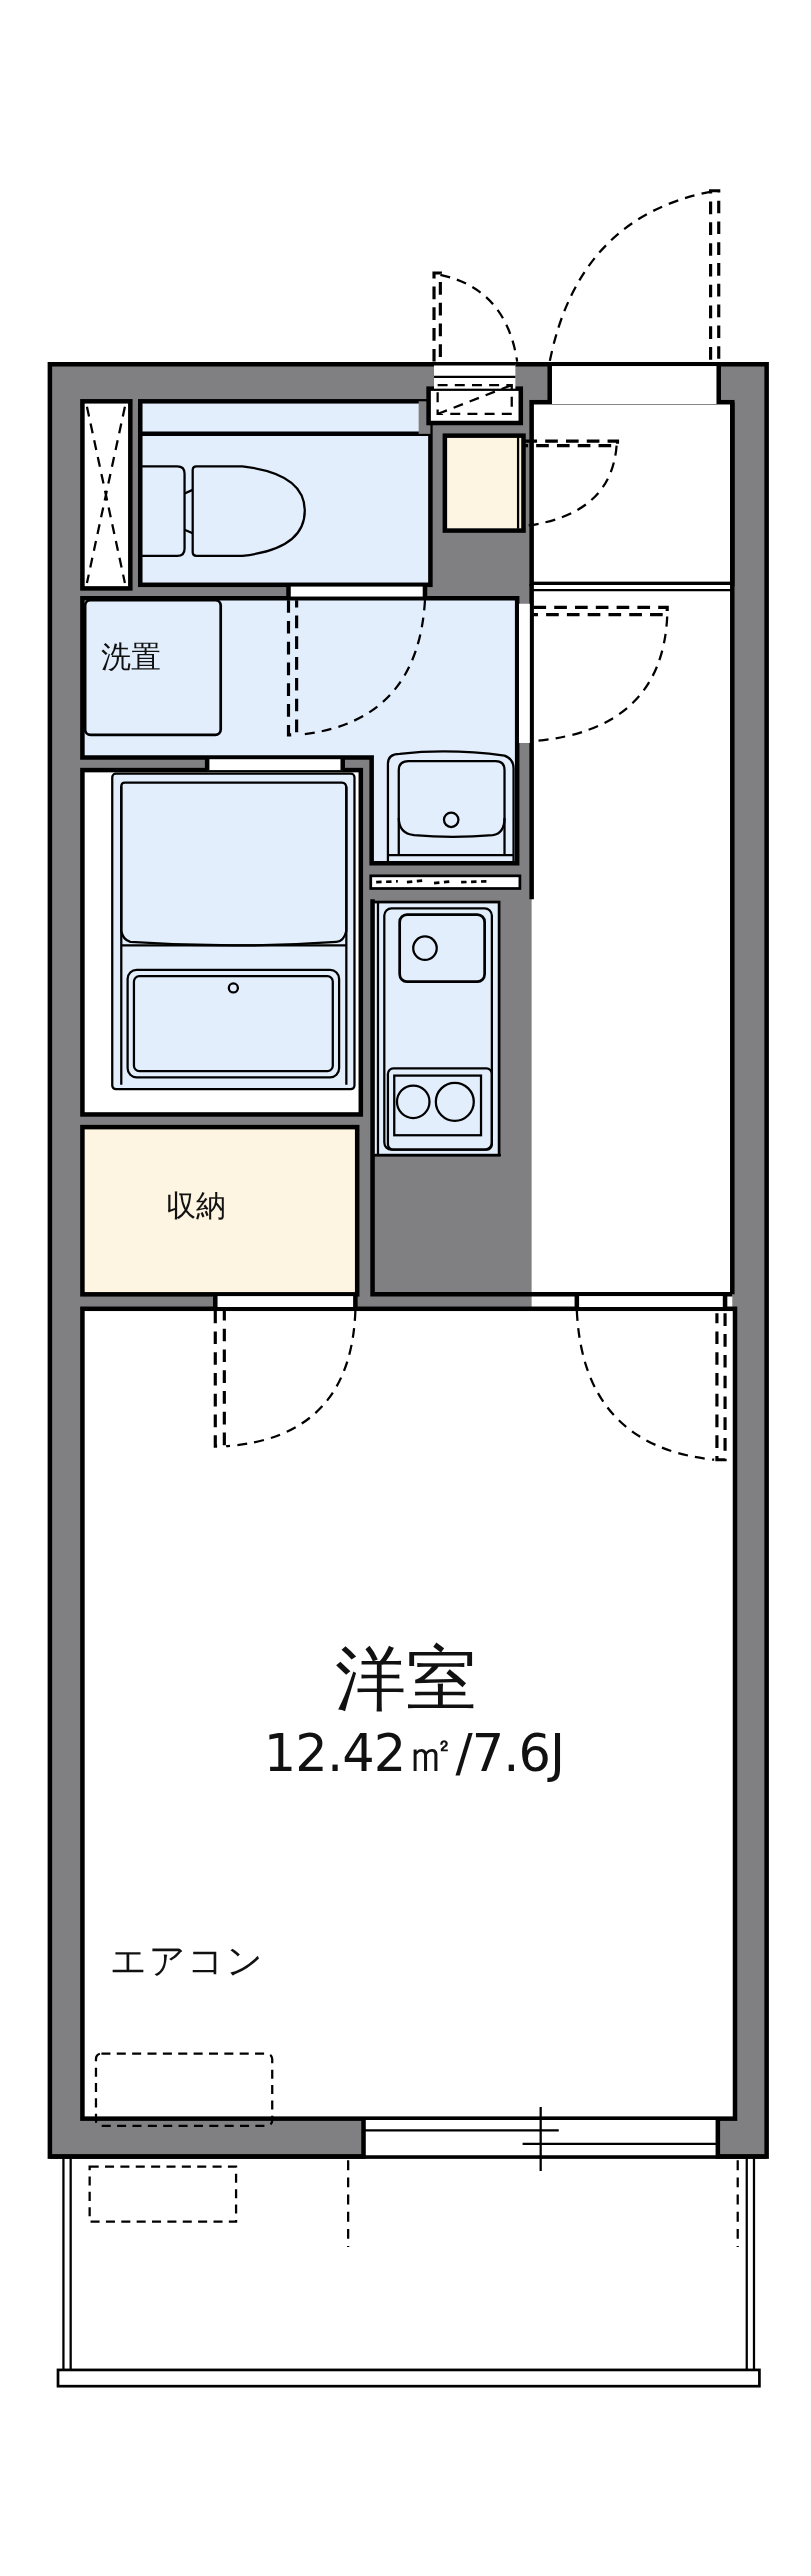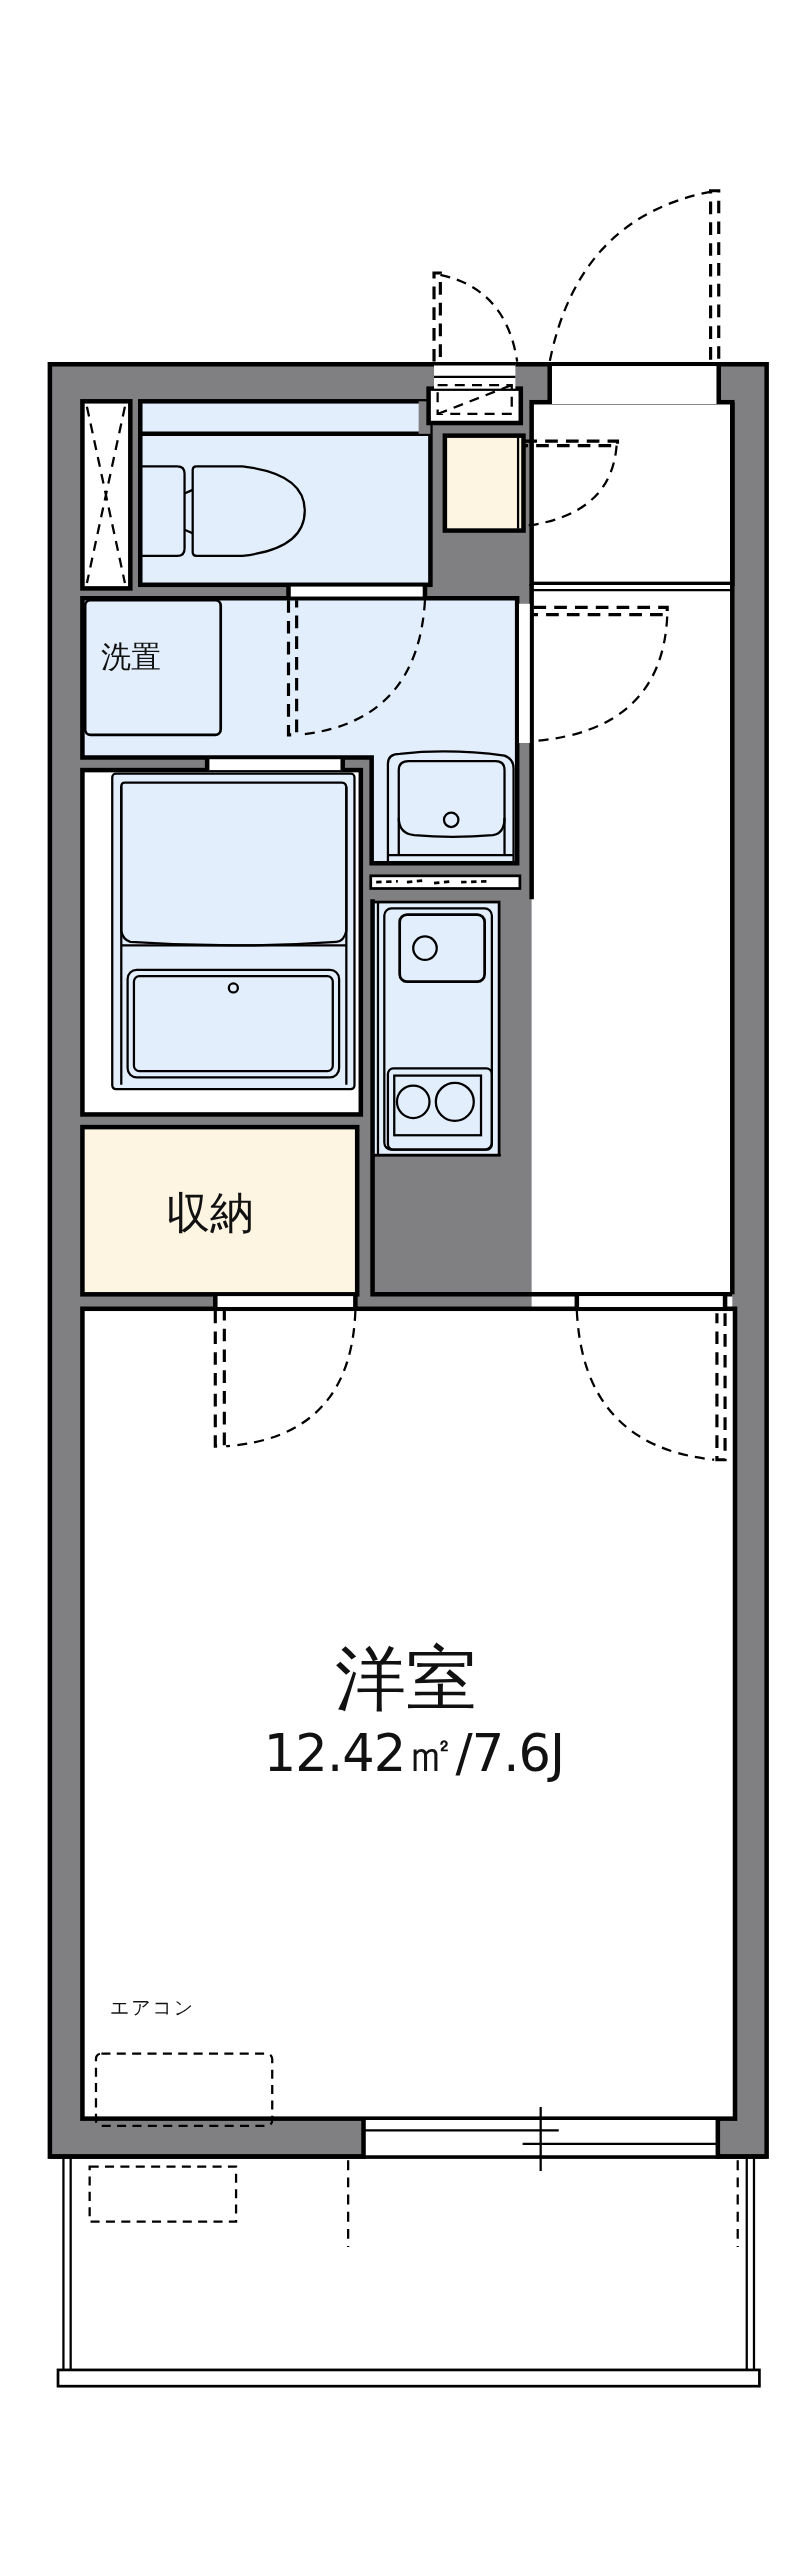--- a/index.html
+++ b/index.html
@@ -6,24 +6,24 @@
   body { width: 812px; height: 2576px; position: relative; overflow: hidden;
          font-family: "DejaVu Sans", "Liberation Sans", sans-serif; }
   #plan { position: absolute; left: 0; top: 0; width: 812px; height: 2576px; }
   .ln { fill: none; stroke: #000; stroke-width: 5; }
   .thin { fill: none; stroke: #000; stroke-width: 2.5; }
   .dash { fill: none; stroke: #000; stroke-width: 3.5; stroke-dasharray: 14 9; }
   .dash2 { fill: none; stroke: #000; stroke-width: 2.5; stroke-dasharray: 11 8; }
   .label { position: absolute; color: #111; white-space: nowrap; line-height: 1;
            font-family: "DejaVu Sans", "Liberation Sans", sans-serif; }
   .lbl-washer { left: 101px; top: 642px; font-size: 30px; }
-  .lbl-storage { left: 166px; top: 1191px; font-size: 44px; }
+  .lbl-storage { left: 166px; top: 1191px; font-size: 30px; }
   .lbl-room { left: 0; width: 812px; text-align: center; top: 1643px; font-size: 71px; }
   .lbl-area { left: 8px; width: 812px; text-align: center; top: 1728px; font-size: 51px; letter-spacing: -0.9px; }
-  .lbl-ac { left: 110px; top: 1998px; font-size: 19px; letter-spacing: 1.8px; }
+  .lbl-ac { left: 110px; top: 1943px; font-size: 36px; letter-spacing: 1.8px; }
 </style>
 </head>
 <body>
 
 <svg id="plan" viewBox="0 0 898 2850" xmlns="http://www.w3.org/2000/svg">
 
   <g>
 
     <rect x="55" y="403" width="793" height="1983" fill="#808083" stroke="#000" stroke-width="5"></rect>
   </g>

